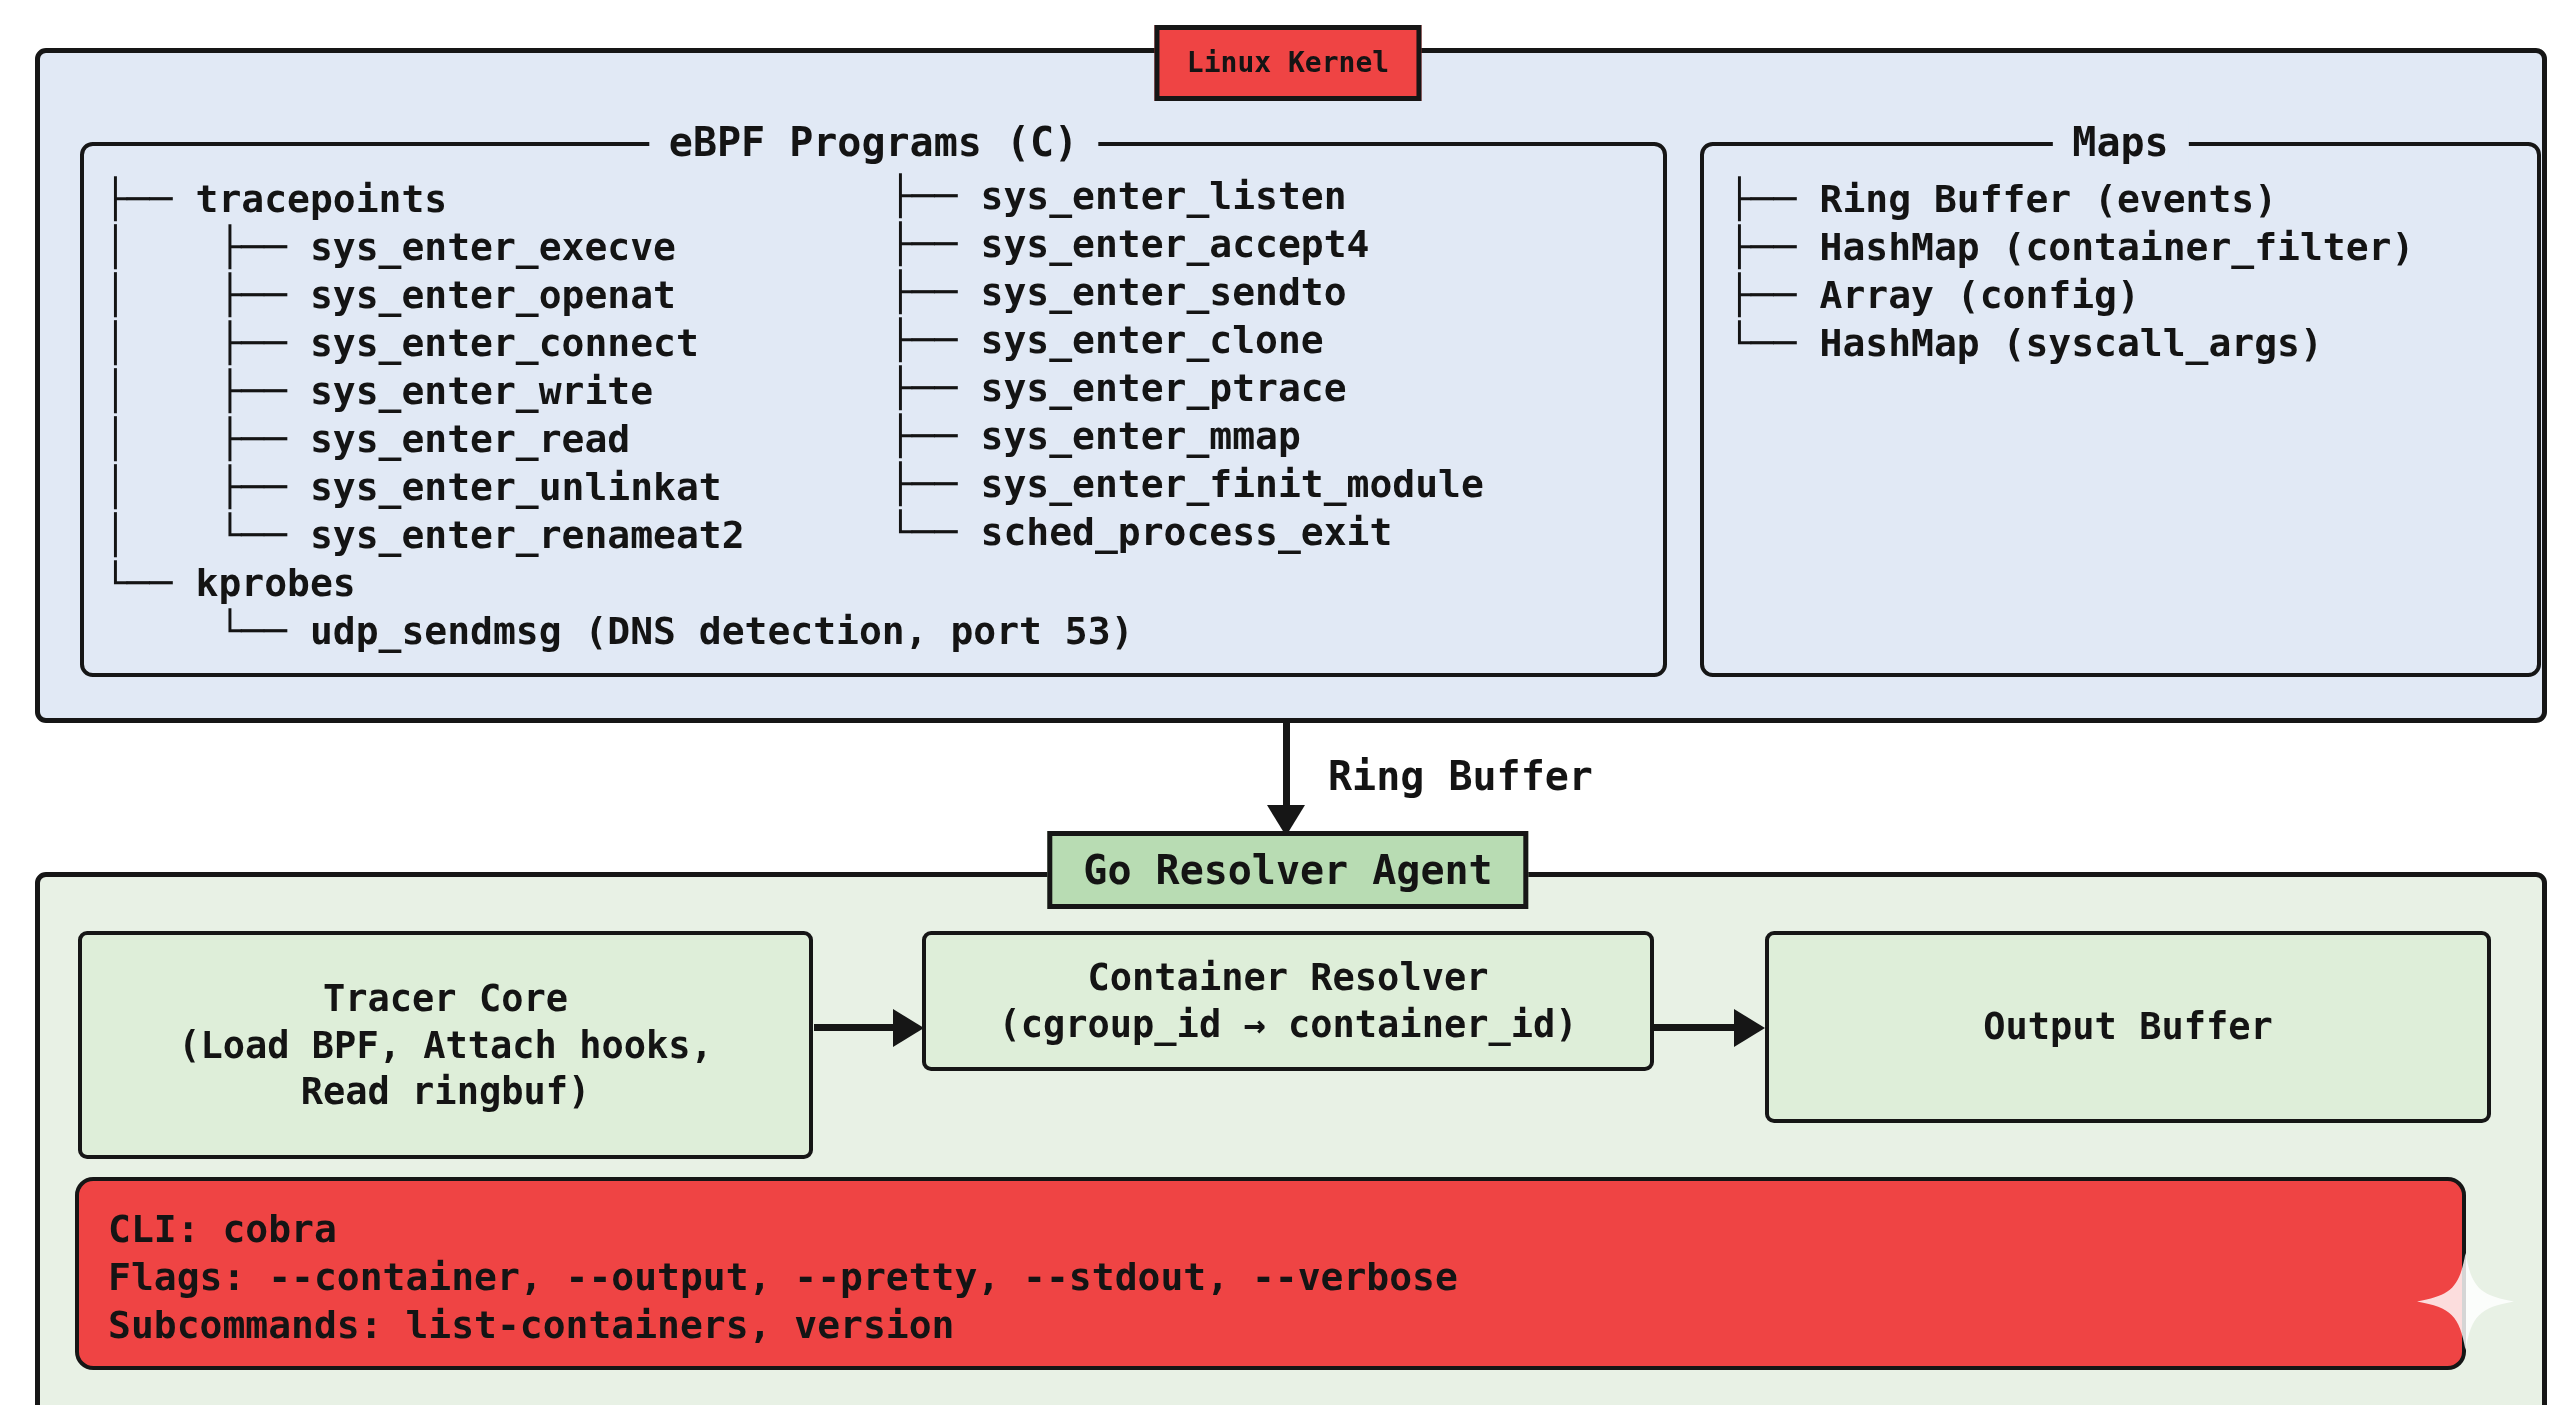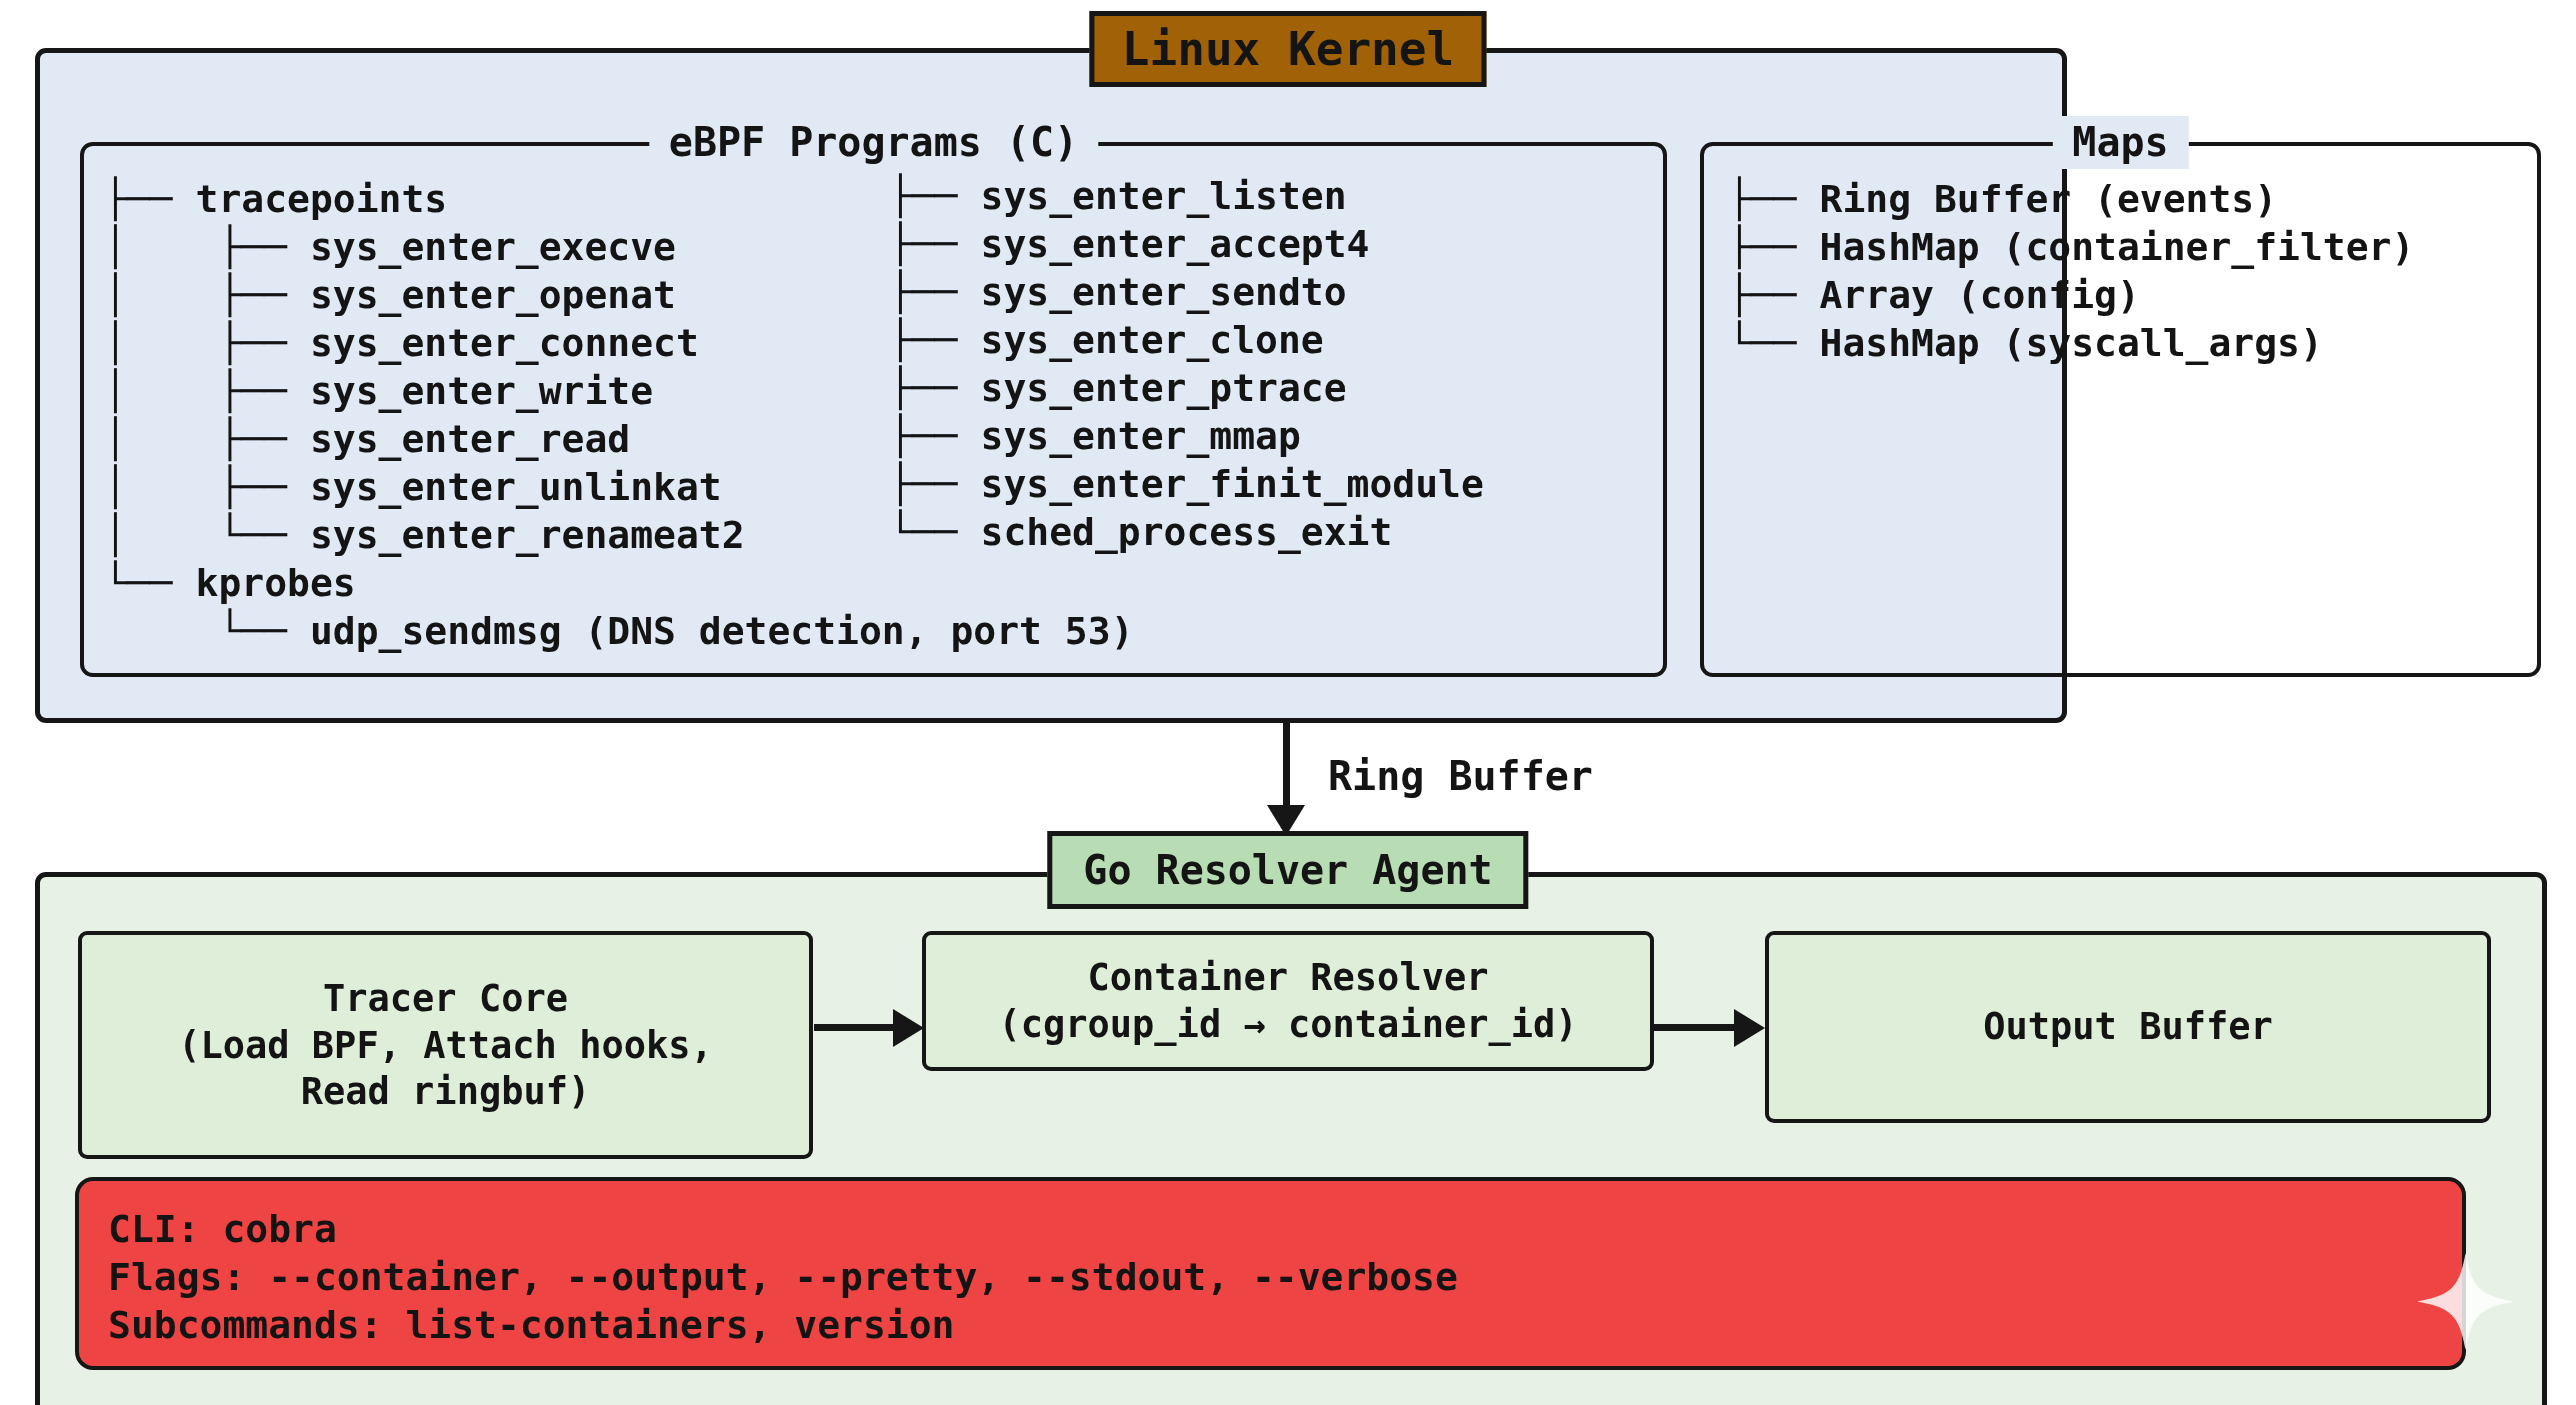--- a/index.html
+++ b/index.html
@@ -6,30 +6,30 @@
   body{
     width:2576px;height:1405px;overflow:hidden;position:relative;
     background:#ffffff;color:#141414;
     font-family:"DejaVu Sans Mono","Liberation Mono",monospace;
   }
   .canvas{position:absolute;left:0;top:0;width:2576px;height:1405px;}
   .abs{position:absolute;box-sizing:border-box;}
 
   
   .section-box{border:5.5px solid #161616;border-radius:11px;}
-  .kernel-box{left:35px;top:48px;width:2032px;height:675px;background:#e1e9f5;}
+  .kernel-box{left:35px;top:48px;width:2512px;height:675px;background:#e1e9f5;}
   .agent-box{left:35px;top:872px;width:2512px;height:549px;background:#e8f1e5;}
 
   
   .badge{
     position:absolute;left:50%;transform:translateX(-50%);
     border:5.5px solid #161616;font-weight:bold;white-space:nowrap;
     text-align:center;z-index:6;
   }
-  .kernel-badge{top:11px;background:#a16207;font-size:46px;line-height:48px;padding:9.1px 27.4px;}
+  .kernel-badge{top:25px;background:#ef4444;font-size:28px;line-height:48px;padding:9.1px 27.4px;}
   .agent-badge{top:831px;background:#b8dcb3;font-size:40px;line-height:46px;padding:11px 31px;}
 
   
   .fbox{border:4.6px solid #161616;border-radius:12.8px;}
   .ebpf-box{left:40px;top:89px;width:1587px;height:535px;}
   .maps-box{left:1660px;top:89px;width:841px;height:535px;}
   .legend{
     position:absolute;top:-30px;left:50%;transform:translateX(-50%);
     background:#e1e9f5;padding:0 20px;font-weight:bold;font-size:40px;line-height:53px;
     white-space:nowrap;

